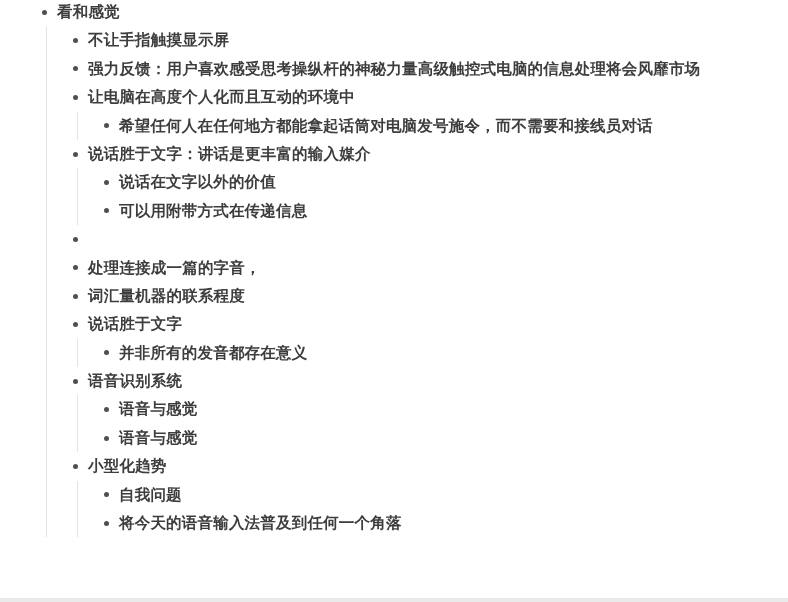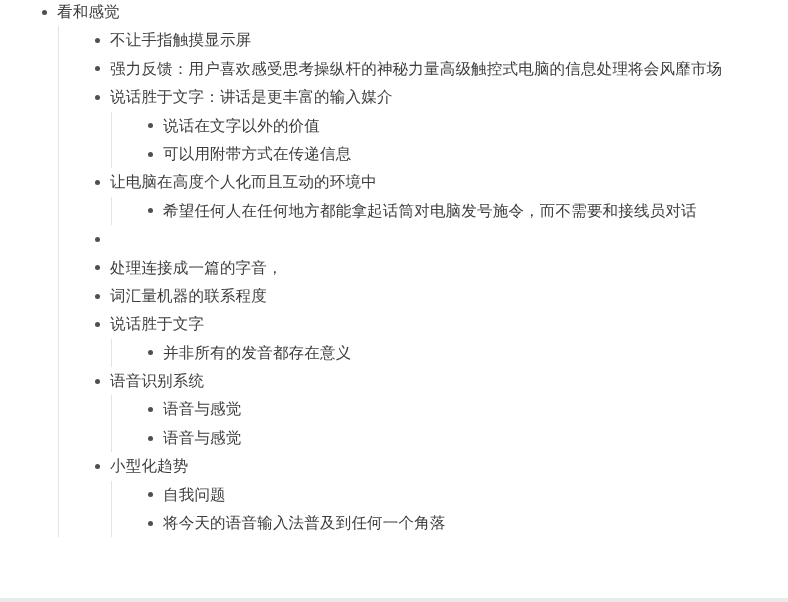--- a/index.html
+++ b/index.html
@@ -7,20 +7,21 @@
     padding: 0;
     background: #ffffff;
     font-family: "Liberation Sans", sans-serif;
   }
   .page {
     position: relative;
     width: 788px;
     height: 602px;
     background: var(--bg, #ffffff);
     overflow: hidden;
+    font-weight: bold;
   }
   .outline {
     padding-left: 42px;
     margin-top: -2px;
   }
   .node { }
   .row {
     display: flex;
     align-items: center;
     height: 28.4px;
@@ -36,23 +37,23 @@
     cursor: pointer;
   }
   .text {
     font-size: 15.5px;
     color: var(--text, #3d3d3d);
     line-height: 28.4px;
     white-space: nowrap;
     letter-spacing: 0.2px;
   }
   .children {
-    margin-left: 16px;
+    margin-left: 4px;
     border-left: 1px solid var(--guide, #e3e3e3);
-    padding-left: 36px;
+    padding-left: 26px;
   }
   .bottom-edge {
     position: absolute;
     left: 0;
     right: 0;
     bottom: 0;
     height: 4px;
     background: var(--edge, #eaeaea);
   }
 </style>
@@ -79,47 +80,47 @@
               <span class="text">强力反馈：用户喜欢感受思考操纵杆的神秘力量高级触控式电脑的信息处理将会风靡市场</span>
             </div>
           </div>
         </div>
       </div>
       <div class="node">
         <div class="children">
           <div class="node">
             <div class="row">
               <span class="bullet"></span>
+              <span class="text">让电脑在高度个人化而且互动的环境中</span>
+            </div>
+            <div class="children">
+              <div class="node">
+                <div class="row">
+                  <span class="bullet"></span>
+                  <span class="text">希望任何人在任何地方都能拿起话筒对电脑发号施令，而不需要和接线员对话</span>
+                </div>
+              </div>
+            </div>
+          </div>
+          <div class="node">
+            <div class="row">
+              <span class="bullet"></span>
               <span class="text">说话胜于文字：讲话是更丰富的输入媒介</span>
             </div>
             <div class="children">
               <div class="node">
                 <div class="row">
                   <span class="bullet"></span>
                   <span class="text">说话在文字以外的价值</span>
                 </div>
               </div>
               <div class="node">
                 <div class="row">
                   <span class="bullet"></span>
                   <span class="text">可以用附带方式在传递信息</span>
-                </div>
-              </div>
-            </div>
-          </div>
-          <div class="node">
-            <div class="row">
-              <span class="bullet"></span>
-              <span class="text">让电脑在高度个人化而且互动的环境中</span>
-            </div>
-            <div class="children">
-              <div class="node">
-                <div class="row">
-                  <span class="bullet"></span>
-                  <span class="text">希望任何人在任何地方都能拿起话筒对电脑发号施令，而不需要和接线员对话</span>
                 </div>
               </div>
             </div>
           </div>
           <div class="node">
             <div class="row">
               <span class="bullet"></span>
             </div>
           </div>
           <div class="node">

